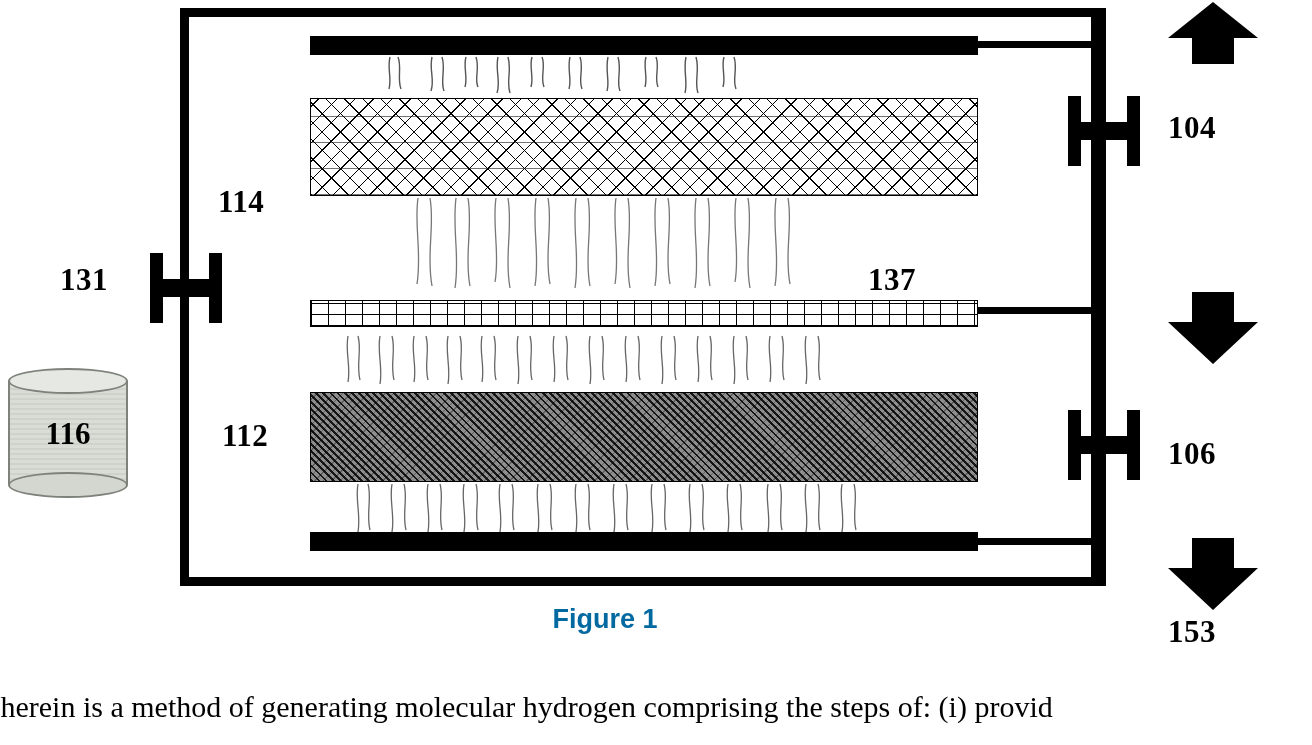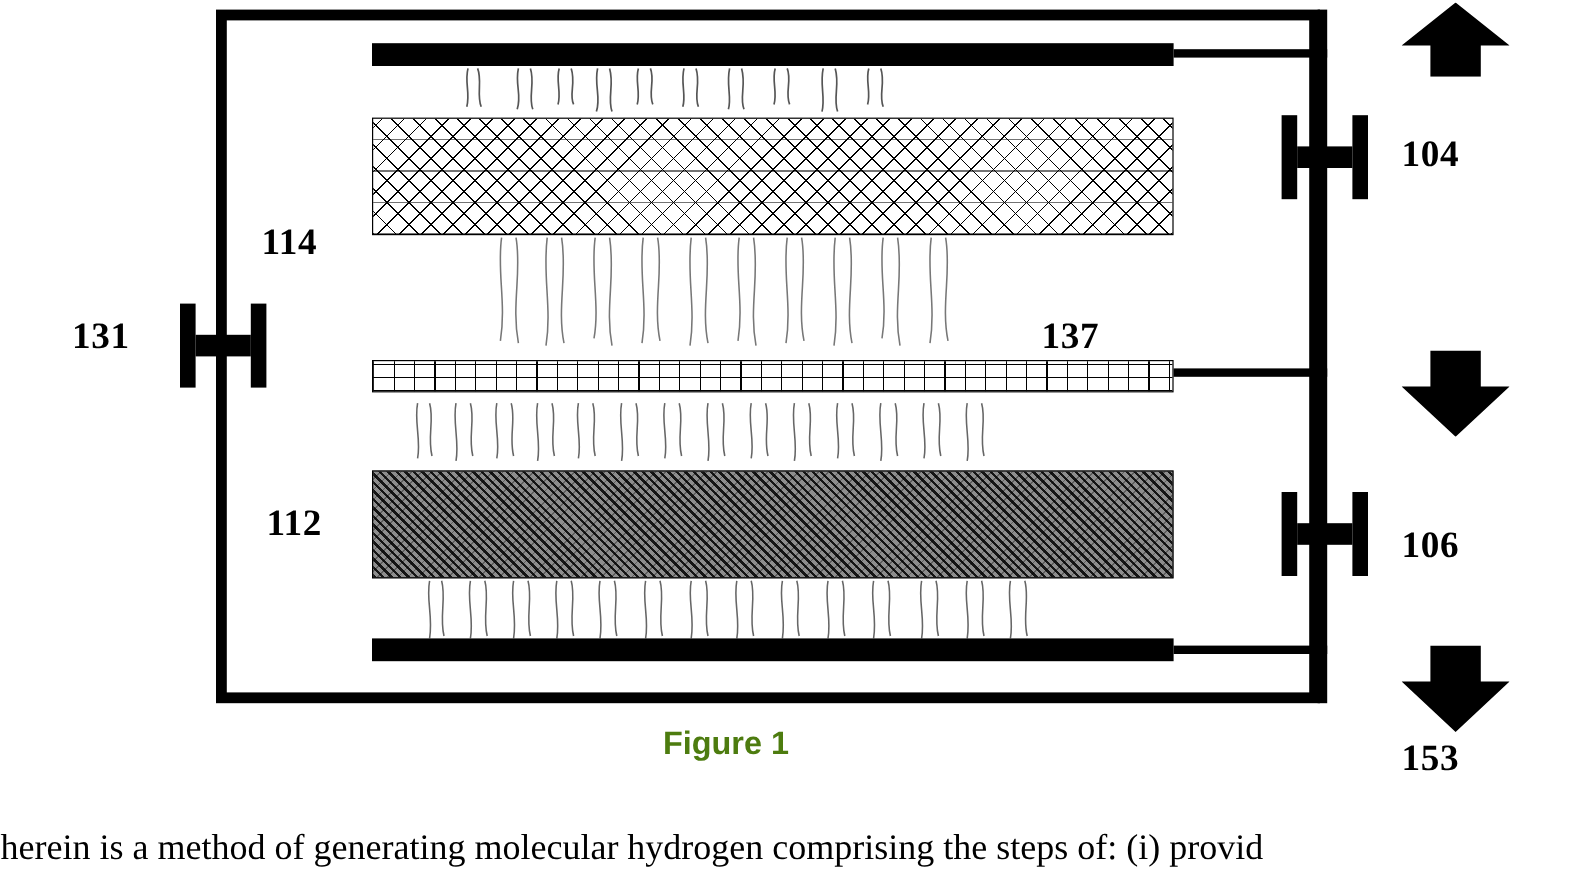--- a/index.html
+++ b/index.html
@@ -168,21 +168,21 @@
   }
   .figcaption {
     position: absolute;
     left: 0;
     top: 604px;
     width: 1210px;
     text-align: center;
     font-family: "Liberation Sans", sans-serif;
     font-weight: bold;
     font-size: 27px;
-    color: #4d7c0f;
+    color: #0369a1;
   }
 
   
   .bodytext {
     position: absolute;
     left: 0;
     top: 690px;
     width: 1312px;
     font-family: "Liberation Serif", serif;
     font-size: 30px;
@@ -325,20 +325,26 @@
       <polygon points="24,0 66,0 66,30 90,30 45,72 0,30 24,30" fill="#000"></polygon>
     </svg>
   </div>
 
   <div class="arrow" style="left:1168px; top:538px; width:90px; height:72px;">
     <svg width="90" height="72" viewBox="0 0 90 72">
       <polygon points="24,0 66,0 66,30 90,30 45,72 0,30 24,30" fill="#000"></polygon>
     </svg>
   </div>
 
+  <div class="cylinder">
+    <div class="cyl-body"></div>
+    <div class="cyl-top"></div>
+    <div class="cyl-bot"></div>
+    <div class="ref-116">116</div>
+  </div>
 
   <div class="ref" style="left:218px; top:144px;margin-top:40px;">114</div>
   <div class="ref" style="left:60px; top:262px;">131</div>
   <div class="ref" style="left:1168px; top:110px;">104</div>
   <div class="ref" style="left:868px; top:262px;">137</div>
   <div class="ref" style="left:222px; top:418px;">112</div>
   <div class="ref" style="left:1168px; top:436px;font-family:Liberation Serif, serif;">106</div>
   <div class="ref" style="left:1168px; top:614px;">153</div>
 
   <div class="figcaption">Figure 1</div>

